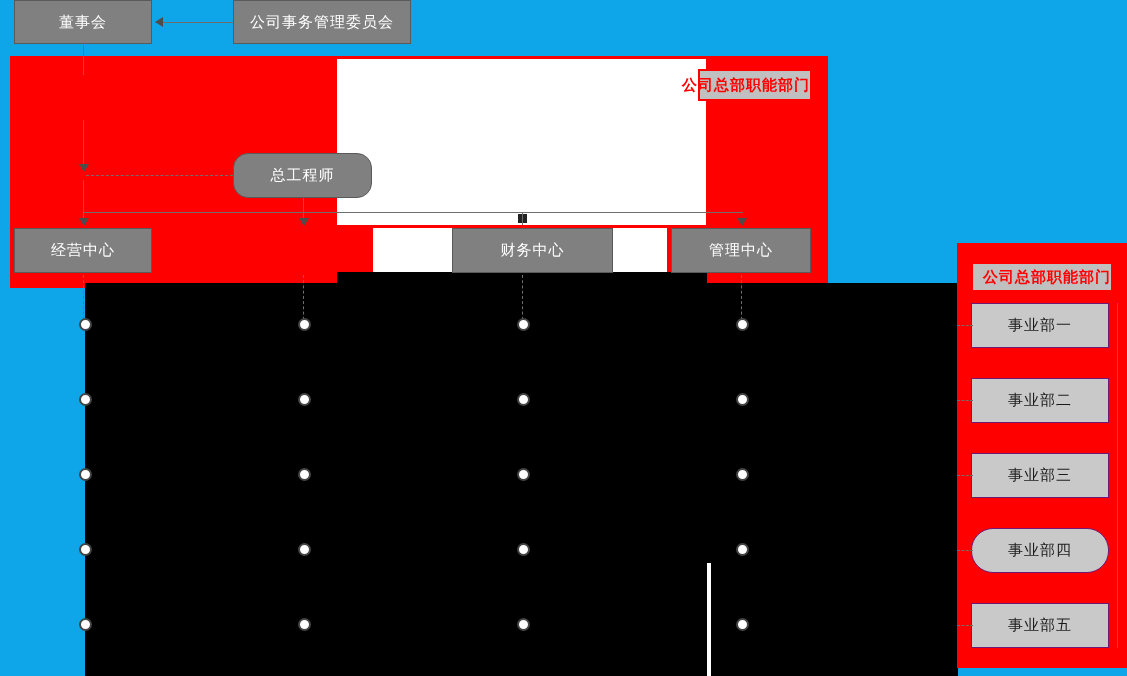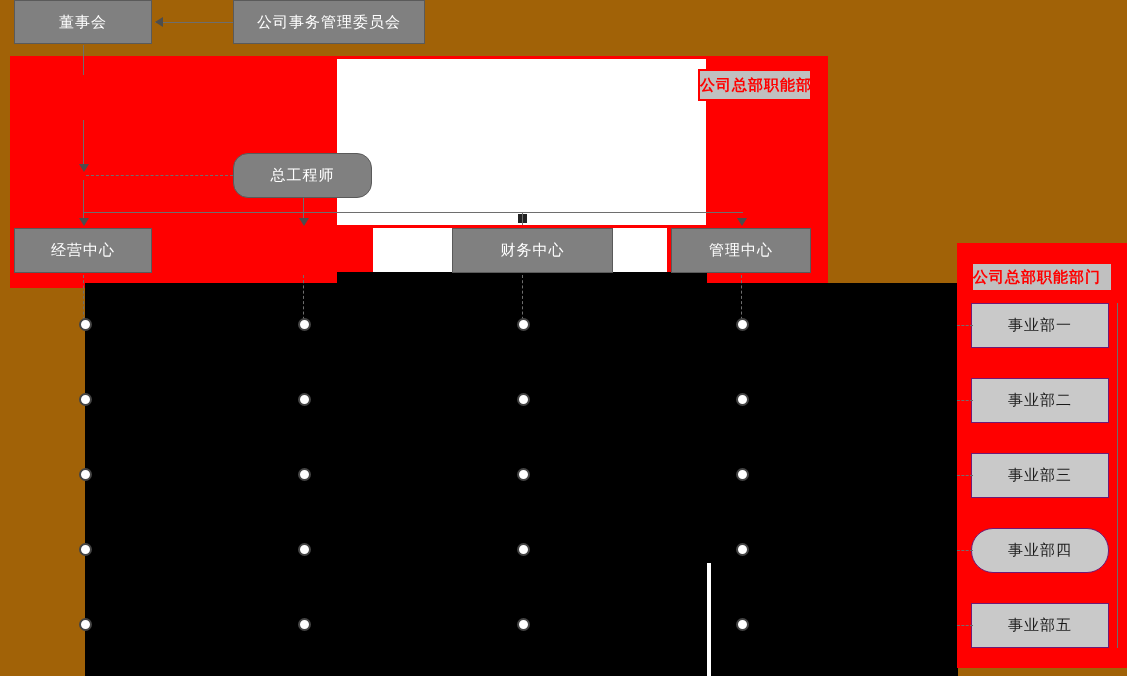--- a/index.html
+++ b/index.html
@@ -8,21 +8,21 @@
     background: #ffffff;
   }
   body {
     font-family: "Liberation Sans", sans-serif;
   }
   #stage {
     position: relative;
     width: 1127px;
     height: 676px;
     overflow: hidden;
-    background: #a16207;
+    background: #0ea5e9;
   }
   
   .node {
     position: absolute;
     box-sizing: border-box;
     background: #808080;
     border: 1px solid #5a5a5a;
     color: #ffffff;
     font-size: 15px;
     display: flex;
@@ -53,21 +53,21 @@
   .redlabel {
     position: absolute;
     box-sizing: border-box;
     background: #c0c0c0;
     border: 2px solid #ff0000;
     color: #ff0000;
     font-weight: bold;
     font-size: 15px;
     display: flex;
     align-items: center;
-    justify-content: flex-start;
+    justify-content: flex-end;
     letter-spacing: 1px;
     white-space: nowrap;
   }
   .line-h {
     position: absolute;
     height: 0;
     border-top: 1px solid #6e6e6e;
   }
   .line-v {
     position: absolute;
@@ -152,21 +152,21 @@
 
   <div class="dash-v" style="left:83px; top:275px; height:50px;"></div>
   <div class="dash-v" style="left:303px; top:275px; height:50px;"></div>
   <div class="dash-v" style="left:522px; top:275px; height:50px;"></div>
   <div class="dash-v" style="left:741px; top:275px; height:50px;"></div>
 
   <div class="node" style="left:14px; top:0px; width:138px; height:44px;">
     <span>董事会</span>
   </div>
 
-  <div class="node" style="left:233px; top:0px; width:192px; height:44px;">
+  <div class="node" style="left:233px; top:0px; width:178px; height:44px;">
     <span>公司事务管理委员会</span>
   </div>
 
 
   <div class="node" style="left:233px; top:153px; width:139px; height:45px;border-radius:15px;">
     <span>总工程师</span>
   </div>
 
   <div class="redlabel" style="left:698px; top:69px; width:114px; height:32px;">
     <span>公司总部职能部门</span>

